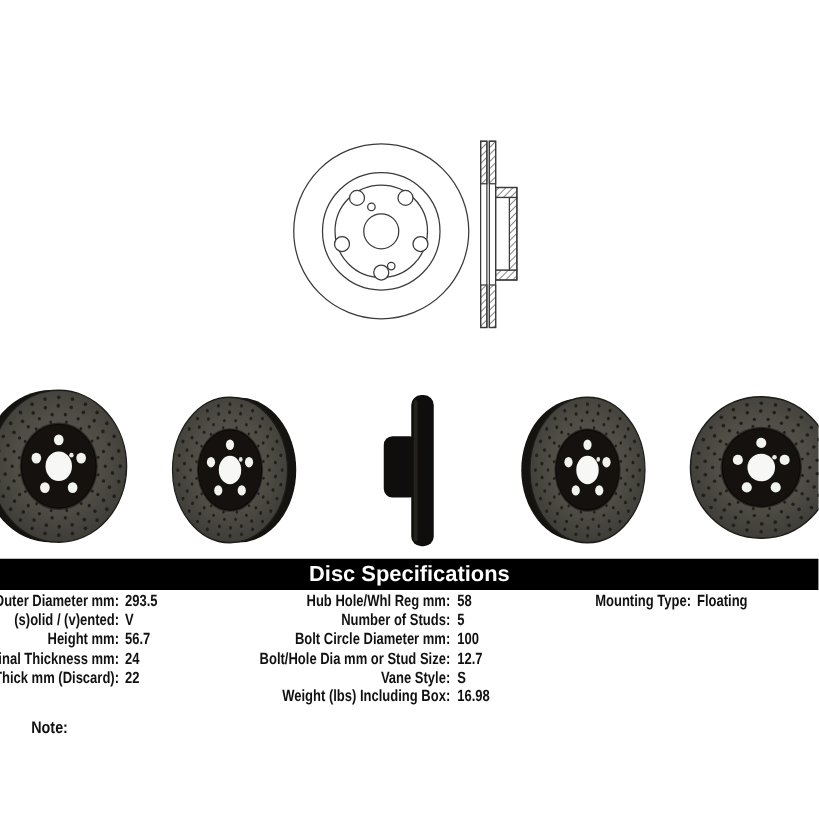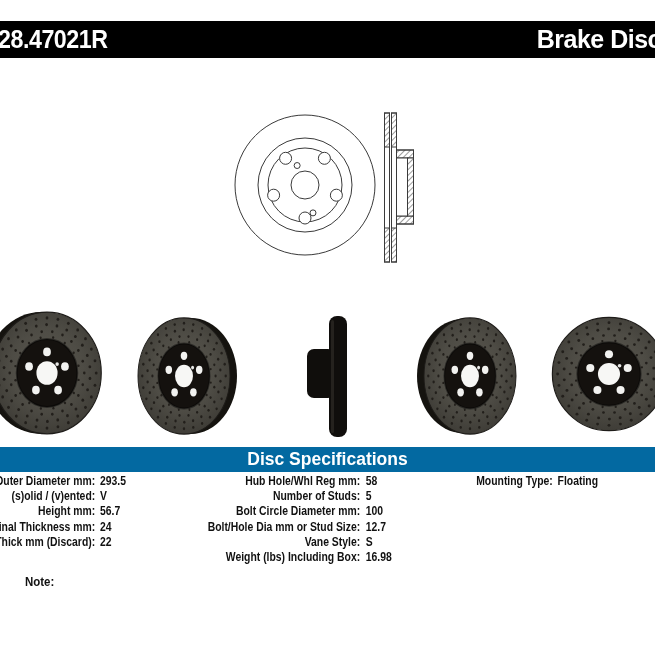--- a/index.html
+++ b/index.html
@@ -19,21 +19,21 @@
   }
   .product-title{
     position:absolute;right:-6px;top:0;height:37px;line-height:37px;
     color:#fff;font-size:25px;font-weight:700;white-space:nowrap;
     letter-spacing:-0.5px;
   }
   
   #gfx{position:absolute;left:0;top:0;}
   
   .spec-bar{
-    position:absolute;left:0;top:447px;width:655px;height:25px;background:#0369a1;
+    position:absolute;left:0;top:447px;width:655px;height:25px;background:#000000;
     color:#fff;font-size:17.5px;font-weight:700;text-align:center;line-height:25px;
   }
   .spec-col{
     position:absolute;top:473px;transform:scaleX(0.8);transform-origin:left top;
     font-size:13px;font-weight:700;white-space:nowrap;
   }
   .spec-col .row{position:relative;height:15.2px;line-height:15.2px;}
   .spec-col .lbl{position:absolute;right:0;top:0;}
   .spec-col .val{position:absolute;top:0;}
   #col1{left:0;}   #col1 .row{width:119px;} #col1 .val{left:125px;}
@@ -233,24 +233,20 @@
         </g>
     </g>
 
     <g>
       <g transform="translate(609,374) scale(0.96,0.96)">
           <use href="#rotorSym" xlink:href="#rotorSym"></use>
         </g>
     </g>
   </svg>
 
-  <div class="header-bar">
-    <span class="part-number">28.47021R</span>
-    <span class="product-title">Brake Disc</span>
-  </div>
 
   <div class="spec-bar">Disc Specifications</div>
 
   <div class="spec-col" id="col1">
     <div class="row">
       <span class="lbl">Outer Diameter mm:</span>
       <span class="val">293.5</span>
     </div>
     <div class="row">
       <span class="lbl">(s)olid / (v)ented:</span>

